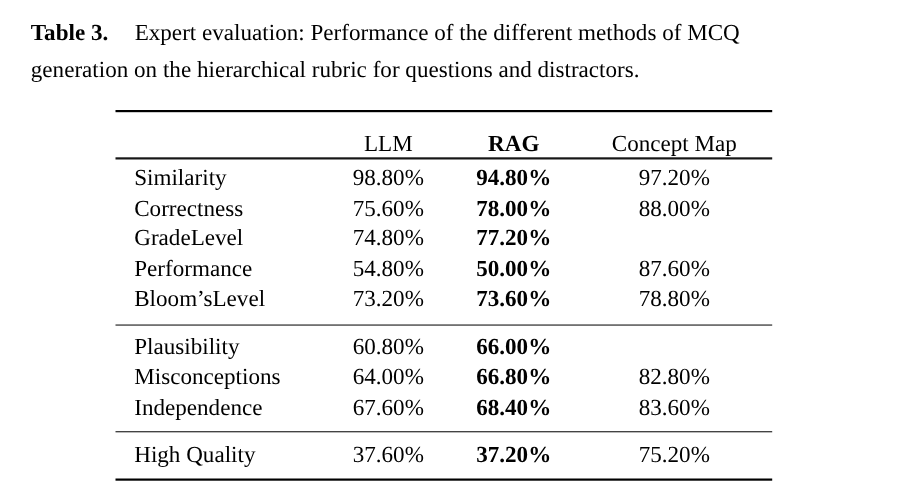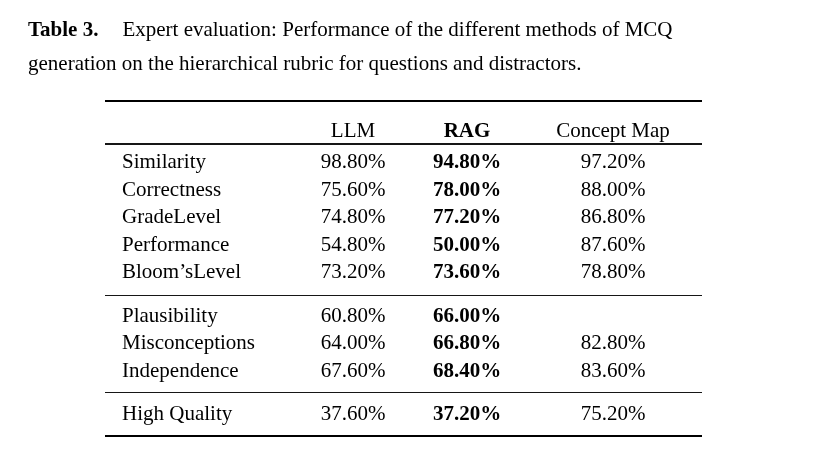--- a/index.html
+++ b/index.html
@@ -82,21 +82,20 @@
     <div class="tr">
       <div class="td c1">Correctness</div>
       <div class="td c2">75.60%</div>
       <div class="td c3">78.00%</div>
       <div class="td c4 bold">88.00%</div>
     </div>
     <div class="tr">
       <div class="td c1">GradeLevel</div>
       <div class="td c2">74.80%</div>
       <div class="td c3">77.20%</div>
-      <div class="td c4 bold">86.80%</div>
     </div>
     <div class="tr">
       <div class="td c1">Performance</div>
       <div class="td c2">54.80%</div>
       <div class="td c3">50.00%</div>
       <div class="td c4 bold">87.60%</div>
     </div>
     <div class="tr">
       <div class="td c1">Bloom’sLevel</div>
       <div class="td c2">73.20%</div>

